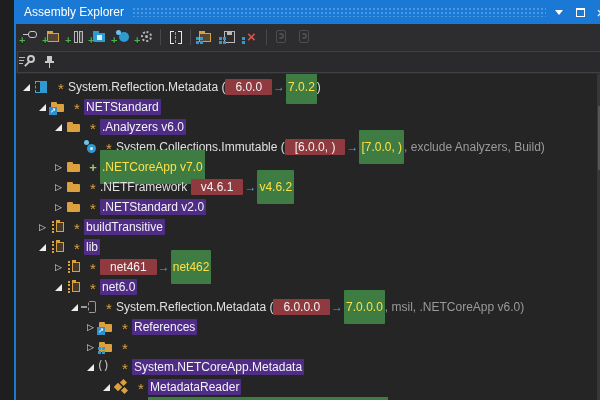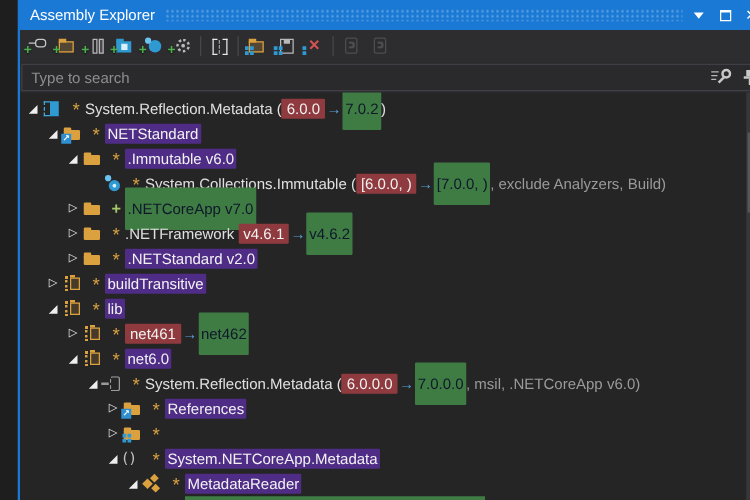--- a/index.html
+++ b/index.html
@@ -45,22 +45,22 @@
   .tree-row{height:20px;display:flex;align-items:center;white-space:pre;}
   .expander{width:13px;height:20px;flex:none;display:flex;align-items:center;justify-content:center;}
   .exp{width:0;height:0;border-bottom:7px solid #eeeeee;border-left:7px solid transparent;}
   .col{color:#e4e4e4;font-size:9px;line-height:9px;font-family:"DejaVu Sans",sans-serif;}
   .marker{width:14px;flex:none;text-align:center;}
   .marker-star{color:var(--star-orange,#d7a141);font-size:15px;line-height:24px;height:20px;display:inline-block;}
   .marker-plus{color:#a6c86b;font-size:13px;font-weight:bold;}
   .seg{font-size:12px;color:var(--text,#e0e0e0);}
   .seg-normal{color:var(--text,#e0e0e0);}
   .seg-gray{color:var(--dim-text,#9a9a9a);}
-  .seg-red{background:var(--highlight-red,#8f3a3f);color:#f2f2f2;padding:1px 4px;border-radius:1px;}
-  .seg-green{background:var(--highlight-green,#3f7c44);color:#0f172a;padding:10px 2px;border-radius:1px;}
+  .seg-red{background:var(--highlight-red,#8f3a3f);color:#f2f2f2;padding:1px 10px;border-radius:1px;}
+  .seg-green{background:var(--highlight-green,#3f7c44);color:#fde047;padding:10px 2px;border-radius:1px;}
   .seg-purple{background:var(--highlight-purple,#4f2d87);color:#f2f2f2;padding:1px 2px;border-radius:1px;}
   .seg-arrow{color:var(--arrow-blue,#56a0d8);padding:0 1px;}
   .partial-row{position:absolute;bottom:0;left:132px;width:240px;height:3px;background:var(--highlight-green,#3f7c44);}
 
   
   .scrollbar{position:absolute;top:50px;right:0;width:15px;bottom:0;background:#37373b;}
   .scroll-up{position:absolute;top:5px;left:3px;width:0;height:0;
     border-left:4px solid transparent;border-right:4px solid transparent;border-bottom:5px solid #9a9a9a;}
   .scroll-thumb{position:absolute;top:32px;left:1px;width:13px;height:64px;background:#55555a;}
   .thumb-grip{position:absolute;left:3px;top:27px;width:7px;height:11px;
@@ -237,40 +237,39 @@
         <div class="tbtn disabled">
           <span class="ico">
             <i class="doc"></i>
             <i class="pdb-a"></i>
           </span>
         </div>
       </div>
 
     <div class="searchbar">
       <div class="search-box">
-        <input class="search-input" type="text" placeholder="Type to search" style="">
         <span class="sbtn ico">
           <i class="l1"></i>
             <i class="l2"></i>
             <i class="l3"></i>
             <i class="mag"></i>
             <i class="mh"></i>
         </span>
         <span class="sbtn ico">
           <i class="pin-head"></i>
             <i class="pin-cap"></i>
             <i class="pin-stem"></i>
         </span>
       </div>
     </div>
 
     <div class="tree" id="tree">
         <div class="tree-row" style="padding-left: 4px;"><span class="expander"><span class="exp"></span></span><span class="ico"><i class="p-l"></i><i class="p-r"></i></span><span class="marker"><span class="marker-star">*</span></span><span class="seg seg-normal">System.Reflection.Metadata (</span><span class="seg seg-red">6.0.0</span><span class="seg seg-arrow">→</span><span class="seg seg-green">7.0.2</span><span class="seg seg-normal">)</span></div>
         <div class="tree-row" style="padding-left: 20px;"><span class="expander"><span class="exp"></span></span><span class="ico"><i class="f-tab"></i><i class="f-body"></i><i class="r-sq">↗</i></span><span class="marker"><span class="marker-star">*</span></span><span class="seg seg-purple">NETStandard</span></div>
-        <div class="tree-row" style="padding-left: 36px;"><span class="expander"><span class="exp"></span></span><span class="ico"><i class="f-tab"></i><i class="f-body"></i></span><span class="marker"><span class="marker-star">*</span></span><span class="seg seg-purple">.Immutable v6.0</span></div>
+        <div class="tree-row" style="padding-left: 36px;"><span class="expander"><span class="exp"></span></span><span class="ico"><i class="f-tab"></i><i class="f-body"></i></span><span class="marker"><span class="marker-star">*</span></span><span class="seg seg-purple">.Analyzers v6.0</span></div>
         <div class="tree-row" style="padding-left: 52px;"><span class="expander"></span><span class="ico"><i class="c1"></i><i class="c2"></i><i class="c3"></i></span><span class="marker"><span class="marker-star">*</span></span><span class="seg seg-normal">System.Collections.Immutable (</span><span class="seg seg-red">[6.0.0, )</span><span class="seg seg-arrow">→</span><span class="seg seg-green">[7.0.0, )</span><span class="seg seg-gray">, exclude Analyzers, Build)</span></div>
         <div class="tree-row" style="padding-left: 36px;"><span class="expander"><span class="col">▷</span></span><span class="ico"><i class="f-tab"></i><i class="f-body"></i></span><span class="marker"><span class="marker-plus">+</span></span><span class="seg seg-green">.NETCoreApp v7.0</span></div>
         <div class="tree-row" style="padding-left: 36px;"><span class="expander"><span class="col">▷</span></span><span class="ico"><i class="f-tab"></i><i class="f-body"></i></span><span class="marker"><span class="marker-star">*</span></span><span class="seg seg-normal">.NETFramework </span><span class="seg seg-red">v4.6.1</span><span class="seg seg-arrow">→</span><span class="seg seg-green">v4.6.2</span></div>
         <div class="tree-row" style="padding-left: 36px;"><span class="expander"><span class="col">▷</span></span><span class="ico"><i class="f-tab"></i><i class="f-body"></i></span><span class="marker"><span class="marker-star">*</span></span><span class="seg seg-purple">.NETStandard v2.0</span></div>
         <div class="tree-row" style="padding-left: 20px;"><span class="expander"><span class="col">▷</span></span><span class="ico"><i class="pf-d"></i><i class="pf-t"></i><i class="pf-b"></i></span><span class="marker"><span class="marker-star">*</span></span><span class="seg seg-purple">buildTransitive</span></div>
         <div class="tree-row" style="padding-left: 20px;"><span class="expander"><span class="exp"></span></span><span class="ico"><i class="pf-d"></i><i class="pf-t"></i><i class="pf-b"></i></span><span class="marker"><span class="marker-star">*</span></span><span class="seg seg-purple">lib</span></div>
         <div class="tree-row" style="padding-left: 36px;"><span class="expander"><span class="col">▷</span></span><span class="ico"><i class="pf-d"></i><i class="pf-t"></i><i class="pf-b"></i></span><span class="marker"><span class="marker-star">*</span></span><span class="seg seg-red">net461</span><span class="seg seg-arrow">→</span><span class="seg seg-green">net462</span></div>
         <div class="tree-row" style="padding-left: 36px;"><span class="expander"><span class="exp"></span></span><span class="ico"><i class="pf-d"></i><i class="pf-t"></i><i class="pf-b"></i></span><span class="marker"><span class="marker-star">*</span></span><span class="seg seg-purple">net6.0</span></div>
         <div class="tree-row" style="padding-left: 52px;"><span class="expander"><span class="exp"></span></span><span class="ico"><i class="as-l"></i><i class="as-b"></i></span><span class="marker"><span class="marker-star">*</span></span><span class="seg seg-normal">System.Reflection.Metadata (</span><span class="seg seg-red">6.0.0.0</span><span class="seg seg-arrow">→</span><span class="seg seg-green">7.0.0.0</span><span class="seg seg-gray">, msil, .NETCoreApp v6.0)</span></div>
         <div class="tree-row" style="padding-left: 68px;"><span class="expander"><span class="col">▷</span></span><span class="ico"><i class="f-tab"></i><i class="f-body"></i><i class="r-sq">↗</i></span><span class="marker"><span class="marker-star">*</span></span><span class="seg seg-purple">References</span></div>

